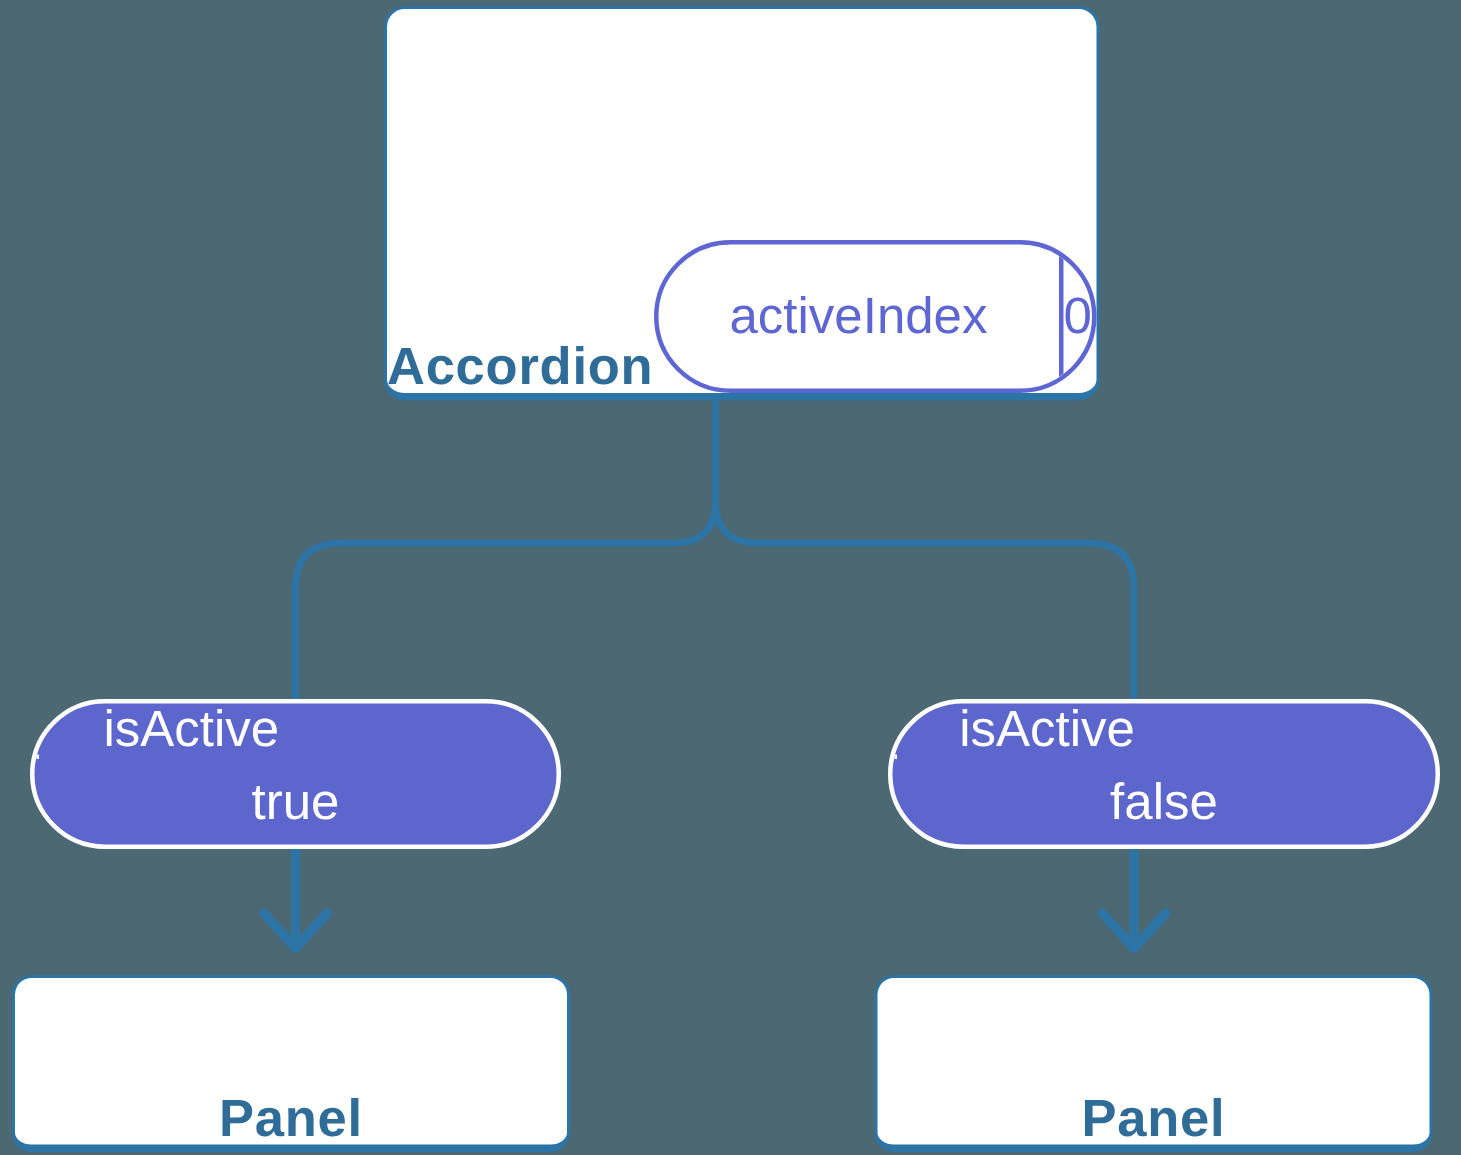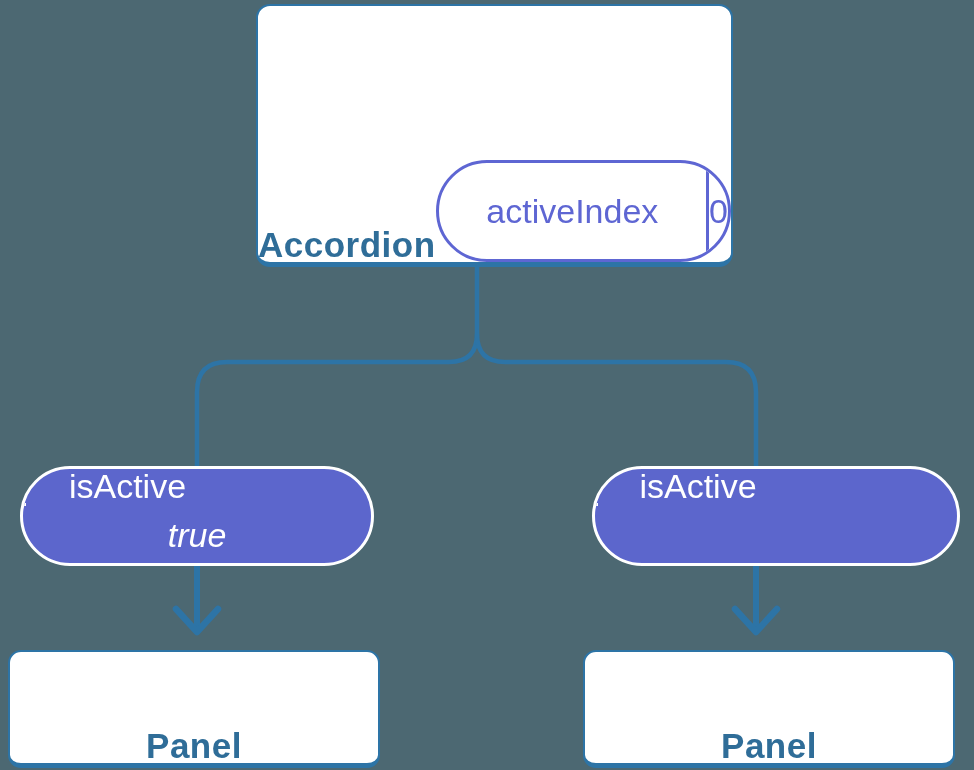--- a/index.html
+++ b/index.html
@@ -74,21 +74,21 @@
   .pill-true{left:20px;top:466px;width:354px;}
   .pill-false{left:592px;top:466px;width:368px;}
   .pill-key,.pill-val{
     display:flex;align-items:center;justify-content:center;
     font-size:34px;line-height:1;white-space:nowrap;
   }
   .pill-outline .pill-key{width:273px;}
   .pill-outline .pill-val{flex:1;}
   .pill-true  .pill-key{width:209px;}
   .pill-false .pill-key{width:206px;}
-  .pill-filled .pill-val{flex:1;font-style:italic;}
+  .pill-filled .pill-val{flex:1;}
   .pill-divider{width:3px;flex:0 0 3px;background:var(--white);}
 </style>
 </head>
 <body>
 
 <div class="stage">
 
   <svg class="connectors" width="974" height="770" viewBox="0 0 974 770">
 
     <path stroke-width="4.5" d="M 477 263 L 477 334 Q 477 362 449 362 L 227 362 Q 197 362 197 392 L 197 470"></path>
@@ -117,20 +117,21 @@
 
   <div class="pill pill-filled pill-true">
     <span class="pill-key">isActive</span>
     <span class="pill-divider"></span>
     <span class="pill-val">true</span>
   </div>
 
   <div class="pill pill-filled pill-false">
     <span class="pill-key">isActive</span>
     <span class="pill-divider"></span>
+    <span class="pill-val">false</span>
   </div>
 
   <div class="card panel">
     <div class="card-title">Panel</div>
   </div>
   <div class="card panel panel-right">
     <div class="card-title">Panel</div>
   </div>
 
 </div>

